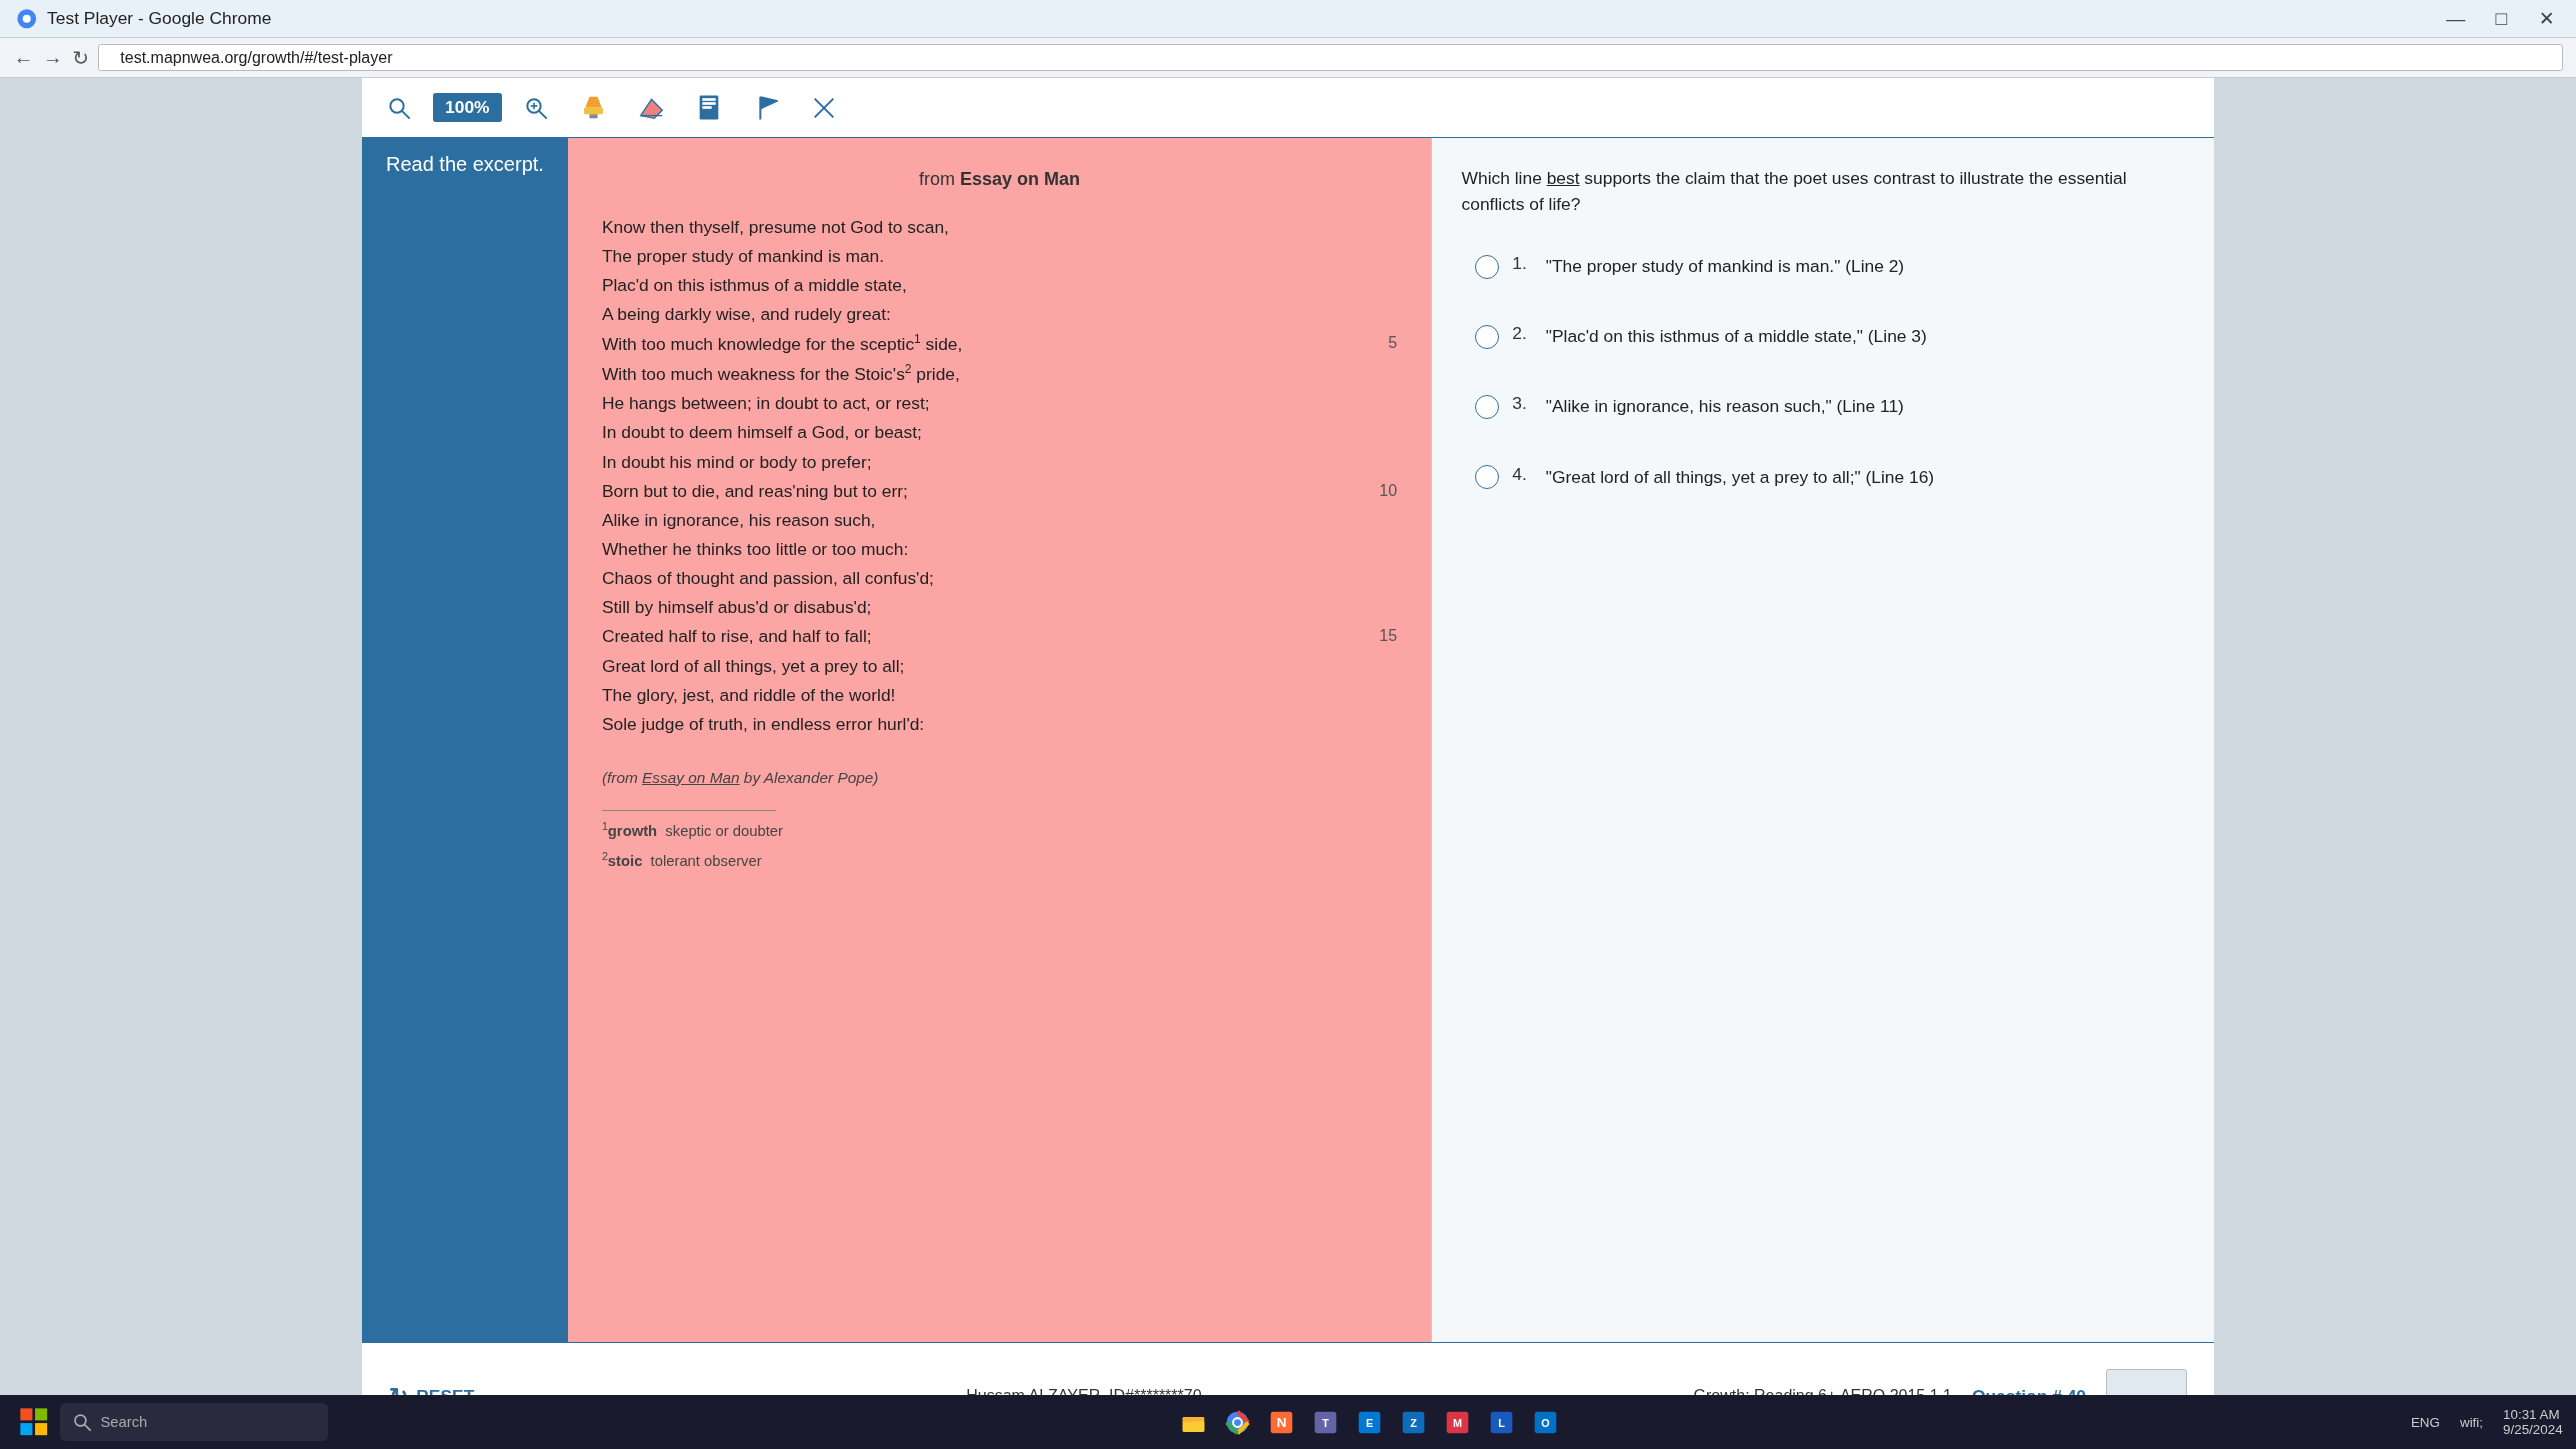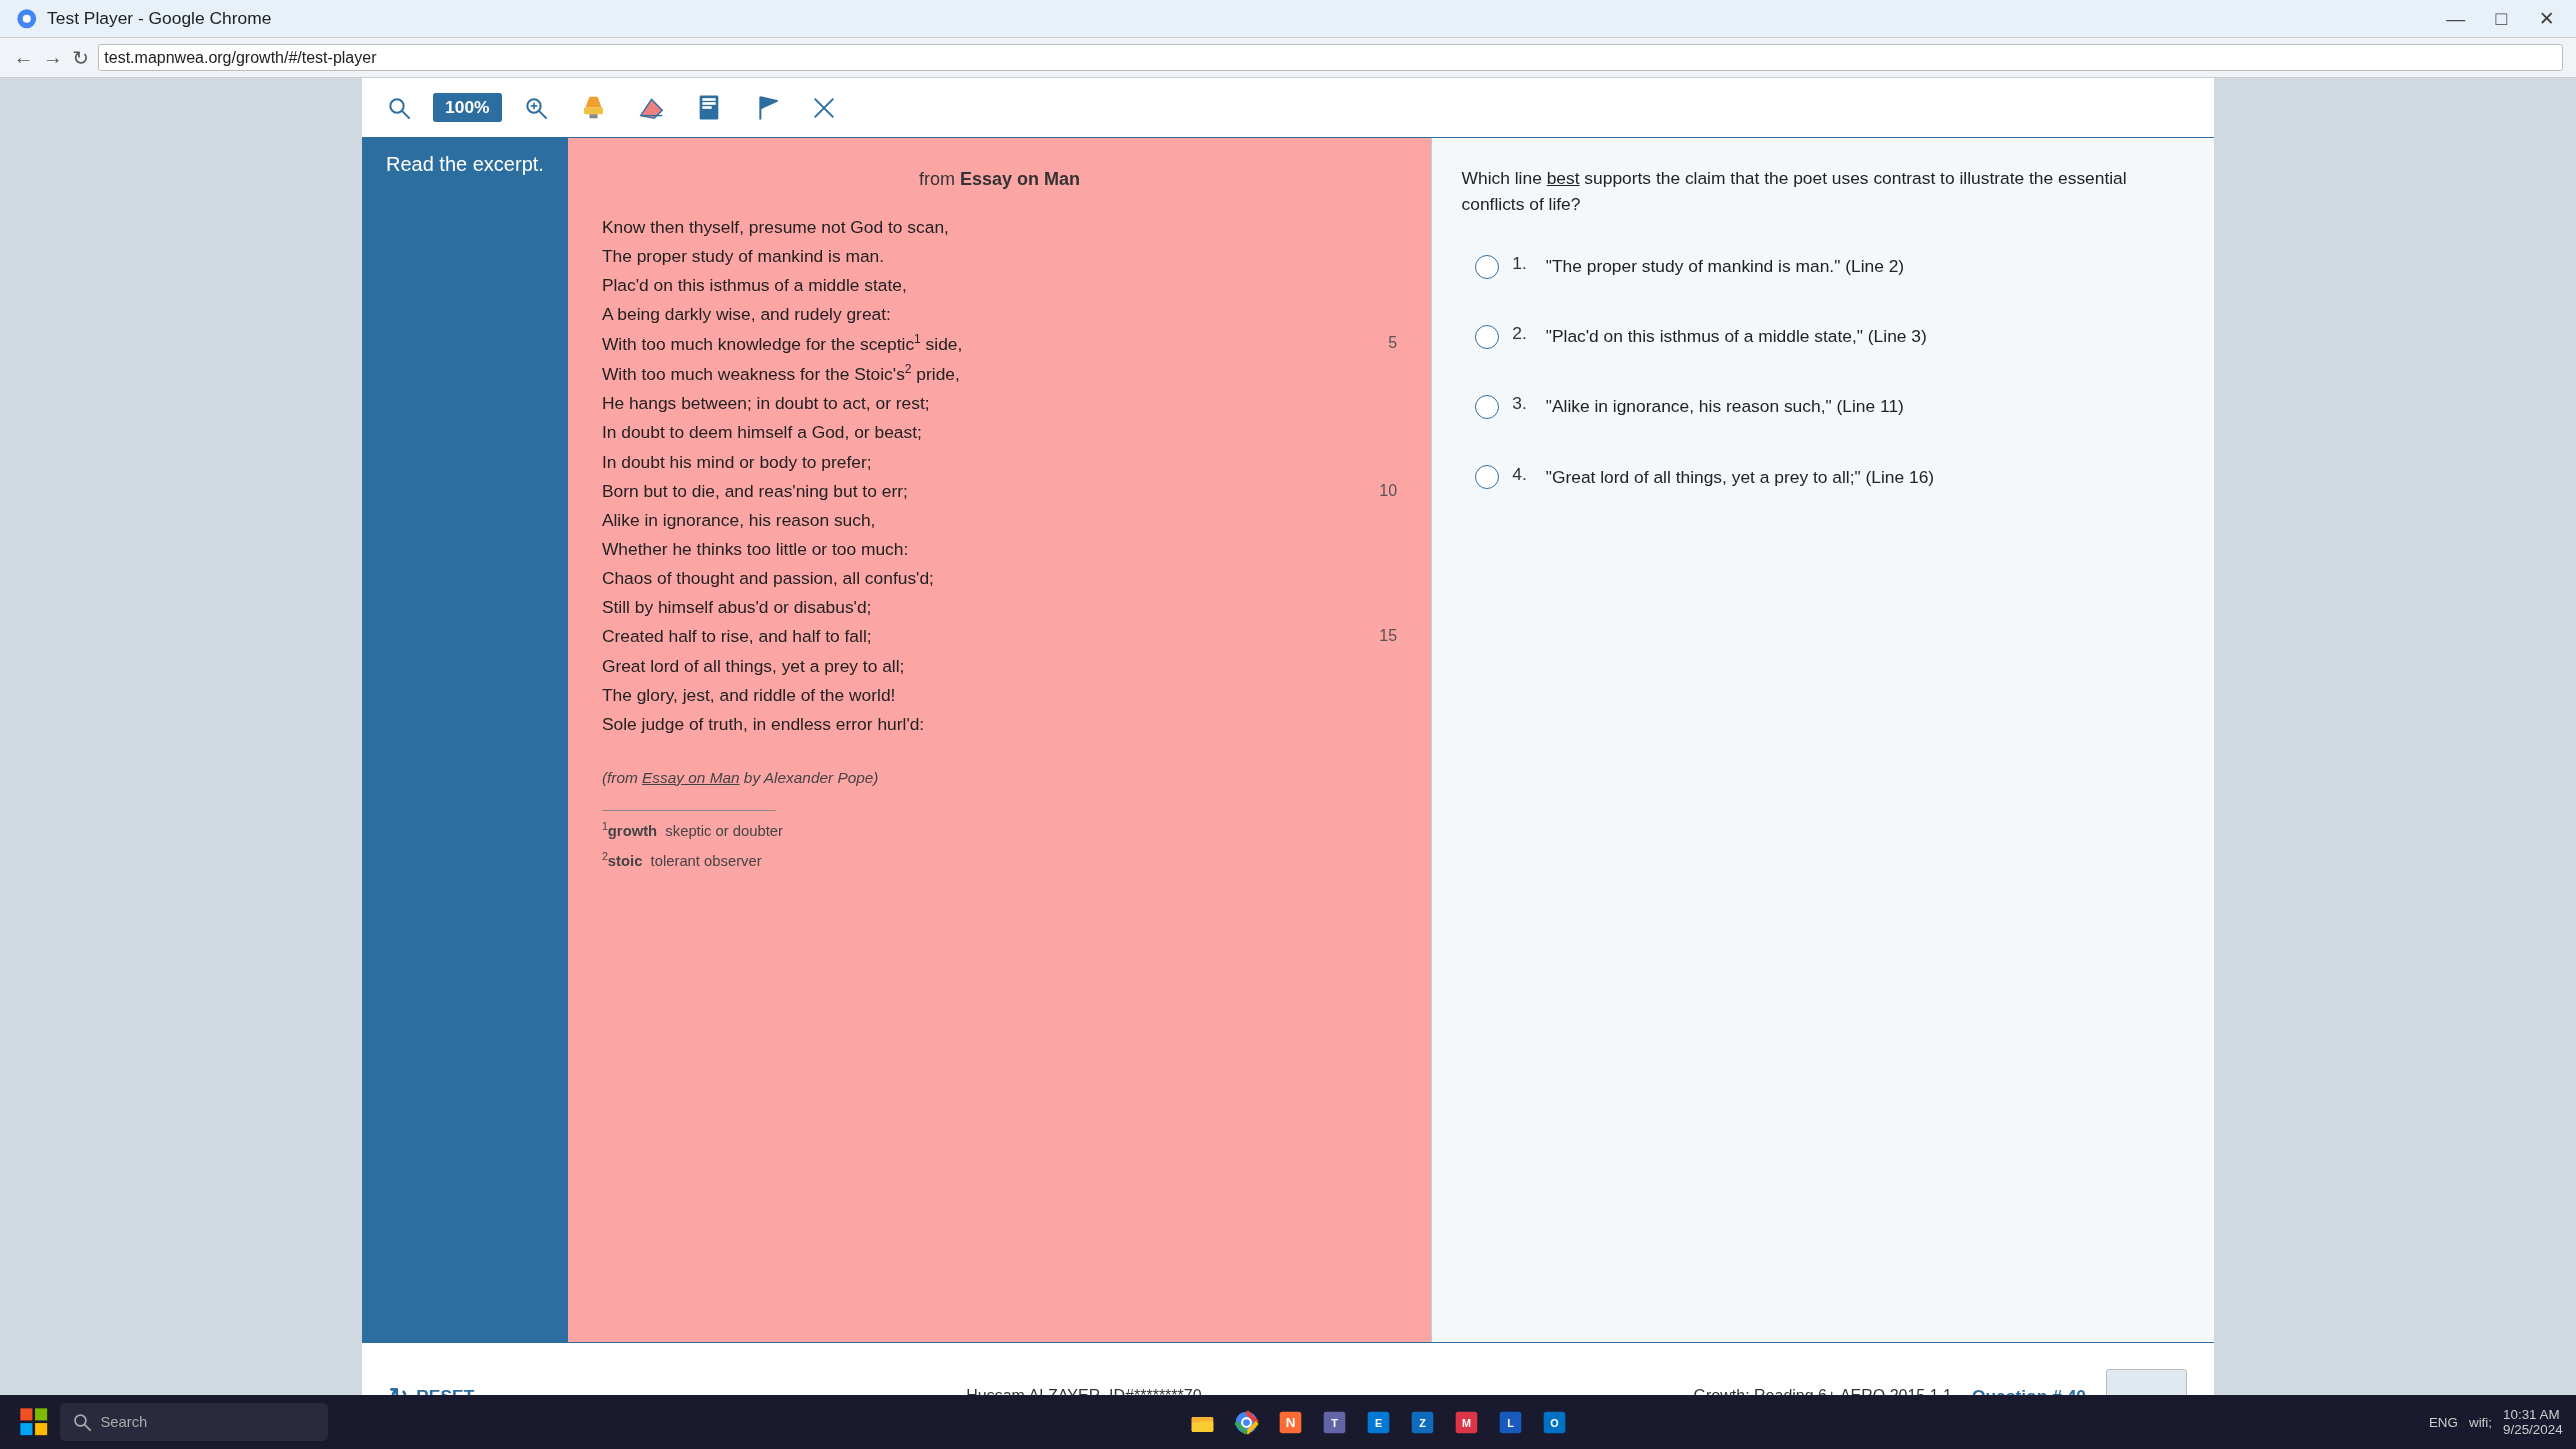--- a/index.html
+++ b/index.html
@@ -63,21 +63,21 @@
       font-size: 20px;
       color: #555;
       cursor: pointer;
     }
     .address-input {
       flex: 1;
       height: 27px;
       background: #fff;
       border: 0.7px solid #bbb;
       border-radius: 2.7px;
-      padding: 0 5px;
+      padding: 0 21px;
       font-size: 16px;
       color: #222;
       display: flex;
       align-items: center;
     }
 
     
     .toolbar {
       position: absolute;
       top: 78px;
@@ -341,21 +341,21 @@
     .taskbar-icon {
       width: 40px; height: 40px;
       border-radius: 4px;
       display: flex; align-items: center; justify-content: center;
       cursor: pointer;
       font-size: 19px;
     }
     .taskbar-system {
       display: flex;
       align-items: center;
-      gap: 11px;
+      gap: 20px;
       color: #ccc;
       font-size: 13.4px;
     }
     .taskbar-time {
       color: #ccc;
       font-size: 13.4px;
     }
 
     
     sup {

